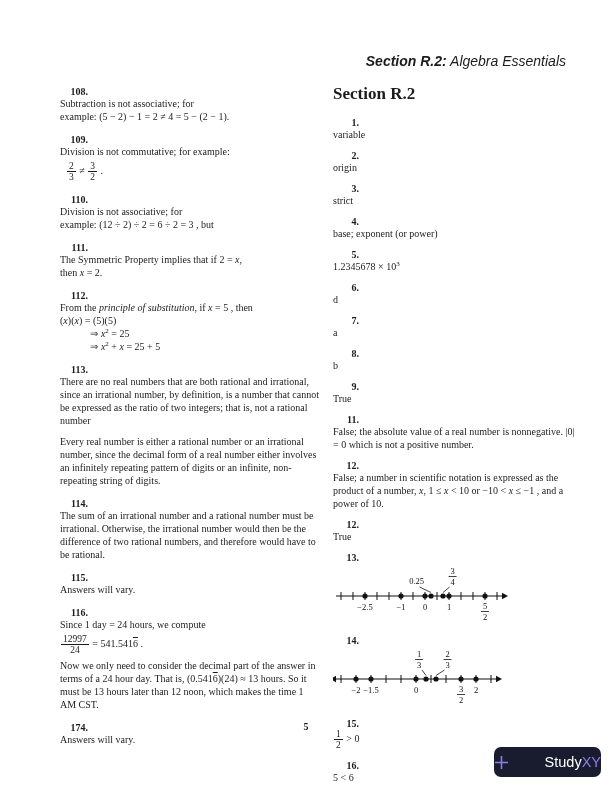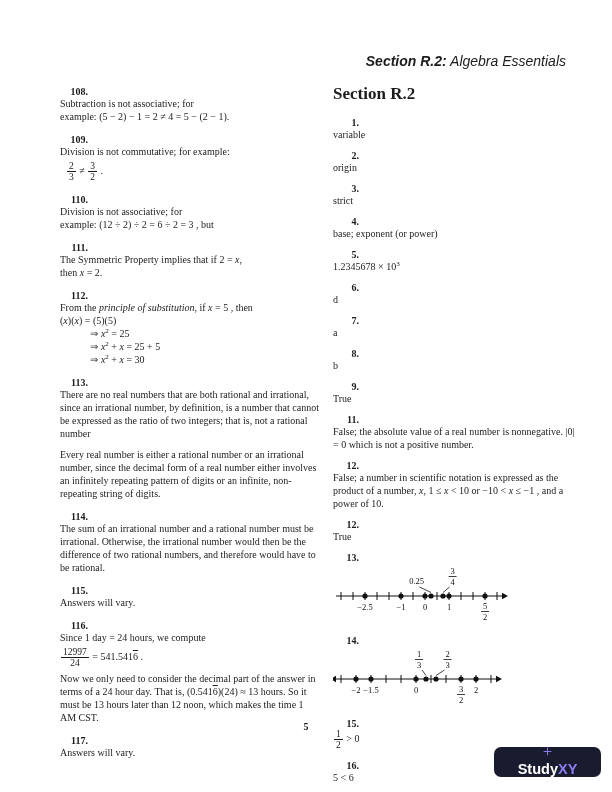--- a/index.html
+++ b/index.html
@@ -31,22 +31,22 @@
           font-size:9.5px; padding:0 1px; }
   .fn { display:block; border-bottom:1px solid #1c1c1c; padding:0 2px; }
   .fd { display:block; padding:0 2px; }
   .sqrt { white-space:nowrap; }
   .sq { border-top:1px solid #1c1c1c; padding:0 1px; }
   svg.nl { display:block; margin-top:1px; }
   .nlt { font-family:"Liberation Serif", serif; font-size:8.5px; fill:#111; }
   .pagenum { position:absolute; top:721px; left:0; right:0; text-align:center;
              font-weight:bold; font-size:10px; }
   .logo { position:absolute; left:494px; top:747px; width:107px; height:30px;
-          border-radius:7px; display:flex; align-items:center; justify-content:flex-end;
-          gap:5px; font-family:"Liberation Sans", sans-serif; font-weight:bold; font-size:14.5px;flex-direction:column; }
+          border-radius:7px; display:flex; align-items:center; justify-content:space-between;
+          gap:5px; font-family:"Liberation Sans", sans-serif; font-weight:normal; font-size:14.5px; }
 </style>
 </head>
 <body>
 
 <div class="page">
 
   <div class="header">
     <span class="hb">Section R.2:</span><span> Algebra Essentials</span>
   </div>
 
@@ -79,21 +79,20 @@
           <div class="ln"><span>then </span><span class="it">x</span><span> = 2.</span></div>
         </div>
     </div>
     <div class="item">
       <div class="inum">112.</div>
       <div class="ibody">
           <div class="ln"><span>From the </span><span class="it">principle of substitution</span><span>, if </span><span class="it">x</span><span> = 5 , then</span></div>
           <div class="ln"><span>(</span><span class="it">x</span><span>)(</span><span class="it">x</span><span>) = (5)(5)</span></div>
           <div class="ln eq"><span>⇒ </span><span class="it">x</span><sup>2</sup><span> = 25</span></div>
           <div class="ln eq"><span>⇒ </span><span class="it">x</span><sup>2</sup><span> + </span><span class="it">x</span><span> = 25 + 5</span></div>
-          <div class="ln eq"><span>⇒ </span><span class="it">x</span><sup>2</sup><span> + </span><span class="it">x</span><span> = 30</span></div>
         </div>
     </div>
     <div class="item">
       <div class="inum">113.</div>
       <div class="ibody">
           <div class="ln"><span>There are no real numbers that are both rational and irrational, since an irrational number, by definition, is a number that cannot be expressed as the ratio of two integers; that is, not a rational number</span></div>
           <div class="ln gap"><span>Every real number is either a rational number or an irrational number, since the decimal form of a real number either involves an infinitely repeating pattern of digits or an infinite, non-repeating string of digits.</span></div>
         </div>
     </div>
     <div class="item">
@@ -110,21 +109,21 @@
     </div>
     <div class="item">
       <div class="inum">116.</div>
       <div class="ibody">
           <div class="ln"><span>Since 1 day = 24 hours, we compute</span></div>
           <div class="ln sp2"><span class="frac"><span class="fn">12997</span><span class="fd">24</span></span><span> = 541.541</span><span class="ov">6</span><span> .</span></div>
           <div class="ln sp2"><span>Now we only need to consider the decimal part of the answer in terms of a 24 hour day. That is, (0.541</span><span class="ov">6</span><span>)(24) ≈ 13 hours. So it must be 13 hours later than 12 noon, which makes the time 1 AM CST.</span></div>
         </div>
     </div>
     <div class="item">
-      <div class="inum">117.</div>
+      <div class="inum">174.</div>
       <div class="ibody">
           <div class="ln"><span>Answers will vary.</span></div>
         </div>
     </div>
   </div>
 
   <div class="col right">
     <div class="rhead">Section R.2</div>
     <div class="item">
       <div class="inum">1.</div>

